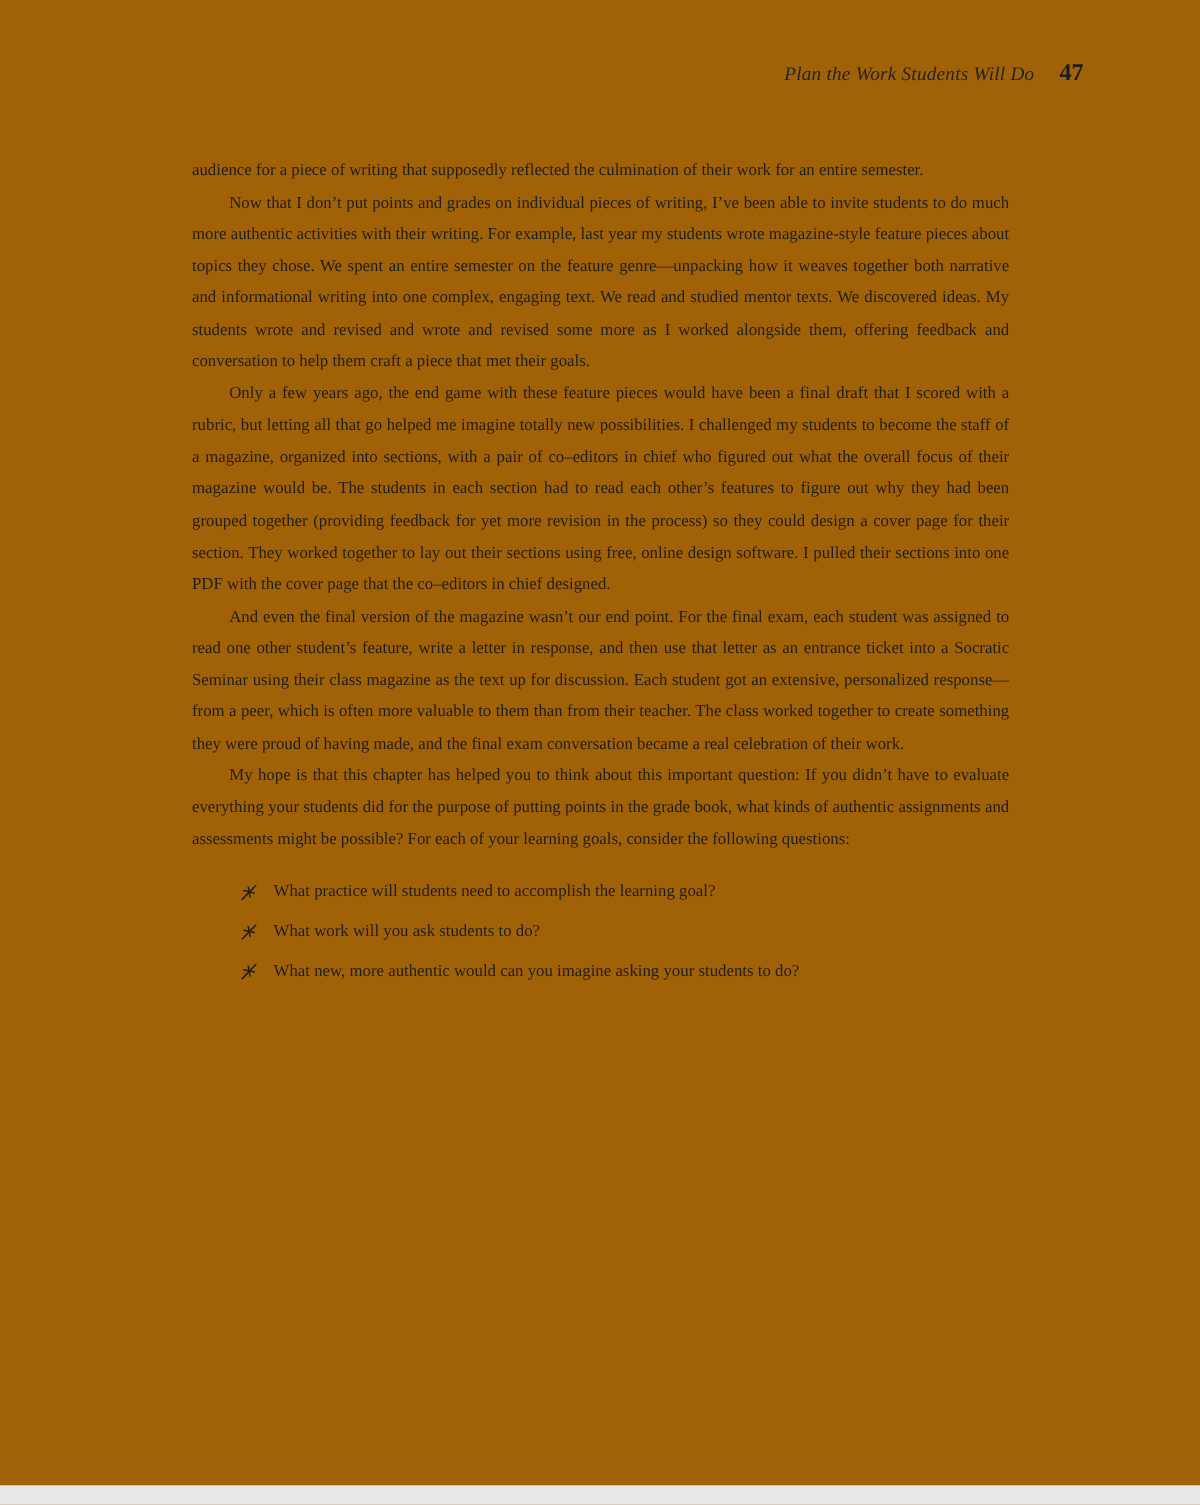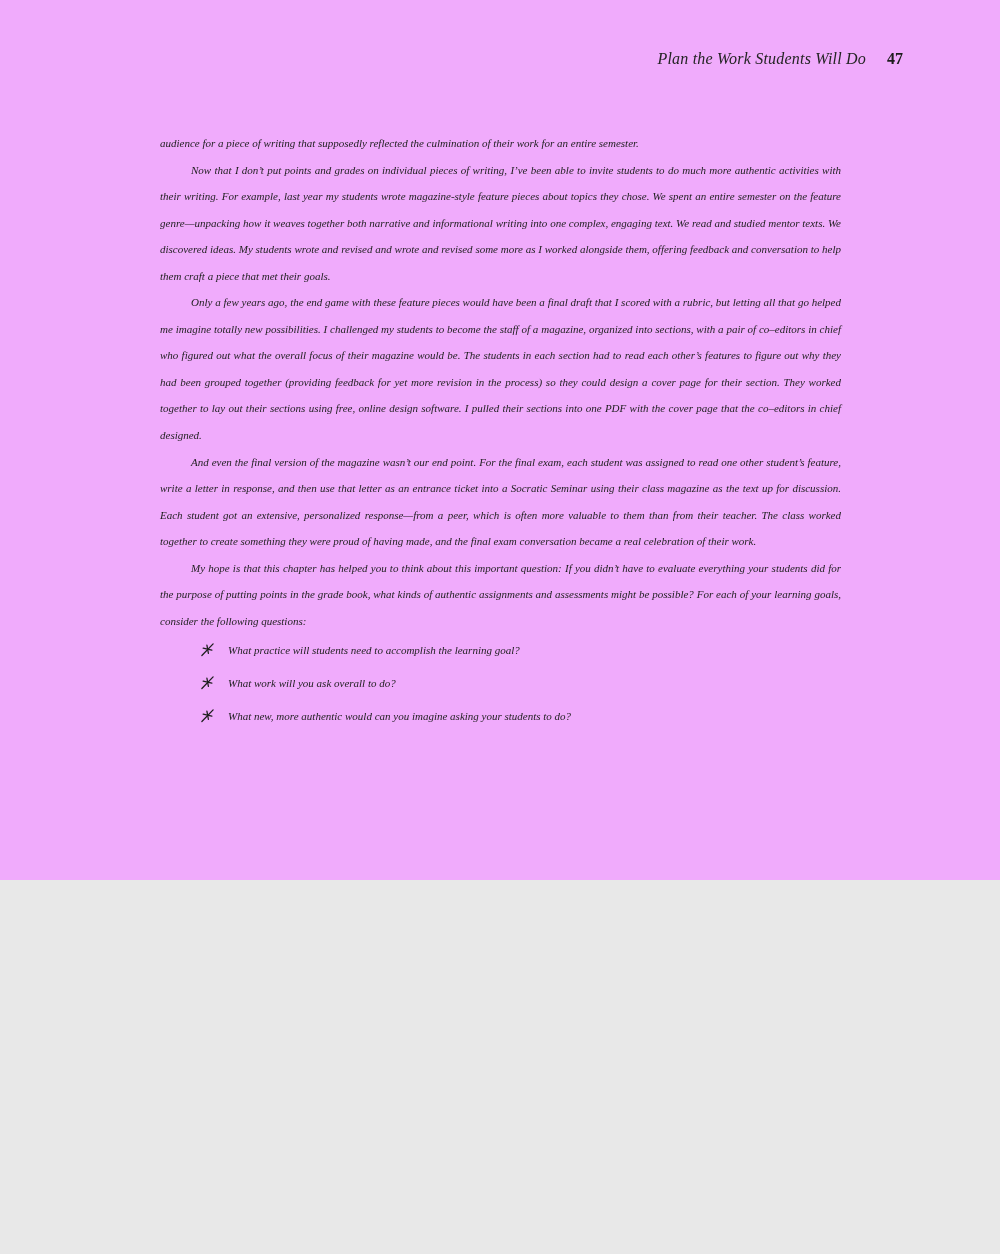--- a/index.html
+++ b/index.html
@@ -3,65 +3,64 @@
 <meta charset="utf-8">
 <style>
   html, body {
     margin: 0;
     padding: 0;
     background: #e8e8e8;
   }
   .page {
     position: relative;
     width: 1000px;
-    height: 880px;
-    background: #f0abfc;
+    height: 1238px;
+    background: #a16207;
     font-family: "Liberation Serif", "DejaVu Serif", serif;
     color: #1e1e1e;
     overflow: hidden;
     margin: 0 auto;
   }
   .running-head {
     position: absolute;
     top: 50px;
     right: 97px;
     display: flex;
     align-items: baseline;
     white-space: nowrap;
   }
   .rh-title {
     font-style: italic;
     font-size: 16px;
     letter-spacing: 0.2px;
     color: #242424;
   }
   .rh-num {
-    font-size: 16px;
+    font-size: 20px;
     font-weight: 600;
     margin-left: 21px;
     color: #1c1c1c;
   }
   .bodytext {
     position: absolute;
     left: 160px;
     top: 130px;
     width: 681px;
-    font-size: 11px;
+    font-size: 14px;
     line-height: 26.55px;
-    font-style: italic;
   }
   .para {
     margin: 0;
     text-align: justify;
   }
   .para.indent {
     text-indent: 31px;
   }
   .q-list {
-    margin-top: 3px;
+    margin-top: 17px;
     padding-left: 40px;
   }
   .q-item {
     position: relative;
     padding-left: 28px;
     margin-bottom: 6.5px;
     text-align: left;
   }
   .q-item:last-child {
     margin-bottom: 0;
@@ -114,21 +113,21 @@
       <div class="q-item">
         <span class="bullet">
           <svg viewBox="0 0 20 20" xmlns="http://www.w3.org/2000/svg">
             <g stroke="#1e1e1e" stroke-width="1.7" stroke-linecap="round" fill="none">
               <path d="M2.5 18 L17.5 2.5"></path>
               <path d="M9.2 4.2 L11.2 15.2"></path>
               <path d="M4.2 8.2 L15.8 10.8"></path>
             </g>
           </svg>
         </span>
-        <span>What work will you ask overall to do?</span>
+        <span>What work will you ask students to do?</span>
       </div>
 
 
       <div class="q-item">
         <span class="bullet">
           <svg viewBox="0 0 20 20" xmlns="http://www.w3.org/2000/svg">
             <g stroke="#1e1e1e" stroke-width="1.7" stroke-linecap="round" fill="none">
               <path d="M2.5 18 L17.5 2.5"></path>
               <path d="M9.2 4.2 L11.2 15.2"></path>
               <path d="M4.2 8.2 L15.8 10.8"></path>

